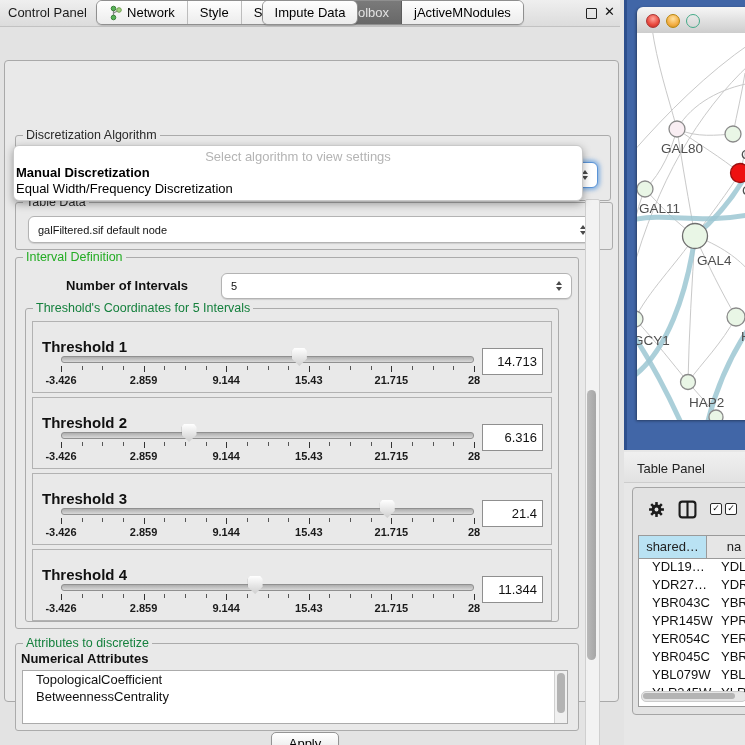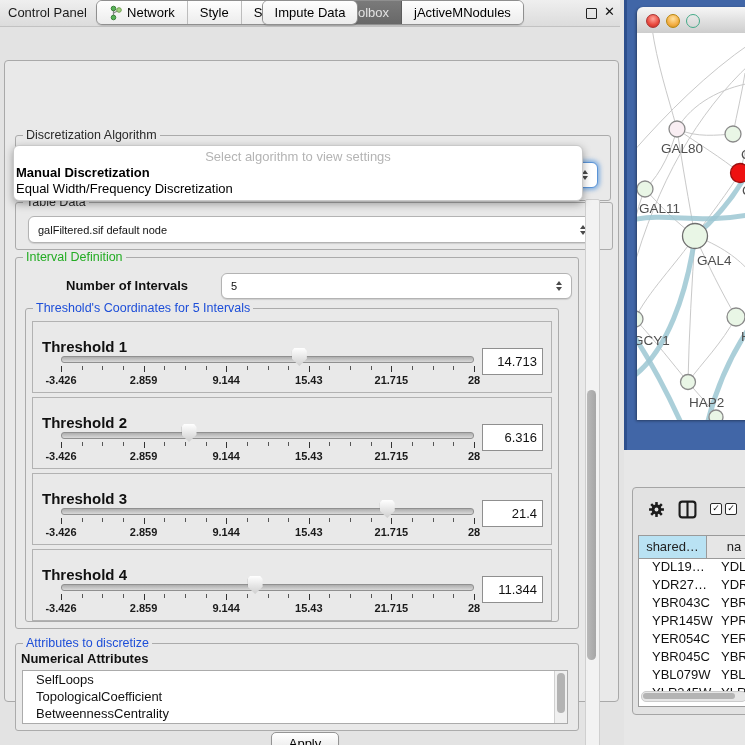--- a/index.html
+++ b/index.html
@@ -24,21 +24,21 @@
   .tab:last-child{border-right:none;}
   .tab.sel{background:linear-gradient(#7a7a7a,#686868);color:#e2e2e2;border-right:1px solid #5c5c5c;}
   .tabicon{width:14px;height:16px;}
 
   .cp-main{position:absolute;left:4px;top:60px;width:613px;height:640px;background:#e9e9e9;
     border:1px solid #a9a9a9;border-radius:4px;}
 
   .group{position:absolute;border:1px solid #ababab;border-radius:3px;background:#e9e9e9;}
   .group-title{position:absolute;top:-8px;left:7px;background:#e9e9e9;padding:0 3px;font-size:12.5px;color:#2a2a2a;}
   .gt-green{color:#23ac23;}
-  .gt-blue{color:#1d4ed8;}
+  .gt-blue{color:#15803d;}
 
   .combo{position:absolute;display:flex;align-items:center;background:#fff;
     border:1px solid #b3b3b3;border-radius:6px;box-shadow:0 1px 1px rgba(0,0,0,.12);}
   .combo .cval{flex:1;padding-left:9px;font-size:11px;color:#111;overflow:hidden;white-space:nowrap;}
   .stepper{width:16px;display:flex;flex-direction:column;align-items:center;gap:2px;padding-right:4px;}
   .arr-up{width:0;height:0;border-left:3.5px solid transparent;border-right:3.5px solid transparent;border-bottom:4.5px solid #4a4a4a;}
   .arr-dn{width:0;height:0;border-left:3.5px solid transparent;border-right:3.5px solid transparent;border-top:4.5px solid #4a4a4a;}
 
   
   #disc-group{left:10px;top:74px;width:594px;height:64px;}
@@ -384,21 +384,20 @@
 
       <div id="main-vscroll">
         <div class="sb-thumb"></div>
       </div>
 
       <div class="group" id="attr-group">
         <span class="group-title gt-blue">Attributes to discretize</span>
         <span class="attr-subtitle">Numerical Attributes</span>
         <div id="attr-listbox">
           <div id="attr-list">
-              <div class="attr-item">SelfLoops</div>
               <div class="attr-item">TopologicalCoefficient</div>
               <div class="attr-item">BetweennessCentrality</div>
             </div>
           <div id="attr-vscroll">
             <div class="sb-thumb"></div>
           </div>
         </div>
       </div>
 
       <div id="apply-btn">Apply</div>
@@ -471,20 +470,23 @@
             <text x="-4" y="312">GCY1</text>
             <text x="104" y="308">H</text>
             <text x="52" y="374">HAP2</text>
           </g>
         </svg>
       </div>
     </div>
   </div>
 
   <div id="tp-region">
+    <div id="tp-titlebar">
+      <span id="tp-title">Table Panel</span>
+    </div>
     <div id="tp-panel">
       <div id="tp-toolbar">
         <svg width="17" height="17" viewBox="0 0 16 16">
           <g stroke="#1c1c1c" stroke-width="2.4">
             <line x1="8" y1="1" x2="8" y2="15"></line>
               <line x1="1" y1="8" x2="15" y2="8"></line>
             <line x1="3" y1="3" x2="13" y2="13"></line>
               <line x1="13" y1="3" x2="3" y2="13"></line>
           </g>
           <circle cx="8" cy="8" r="4.6" fill="#1c1c1c"></circle>

